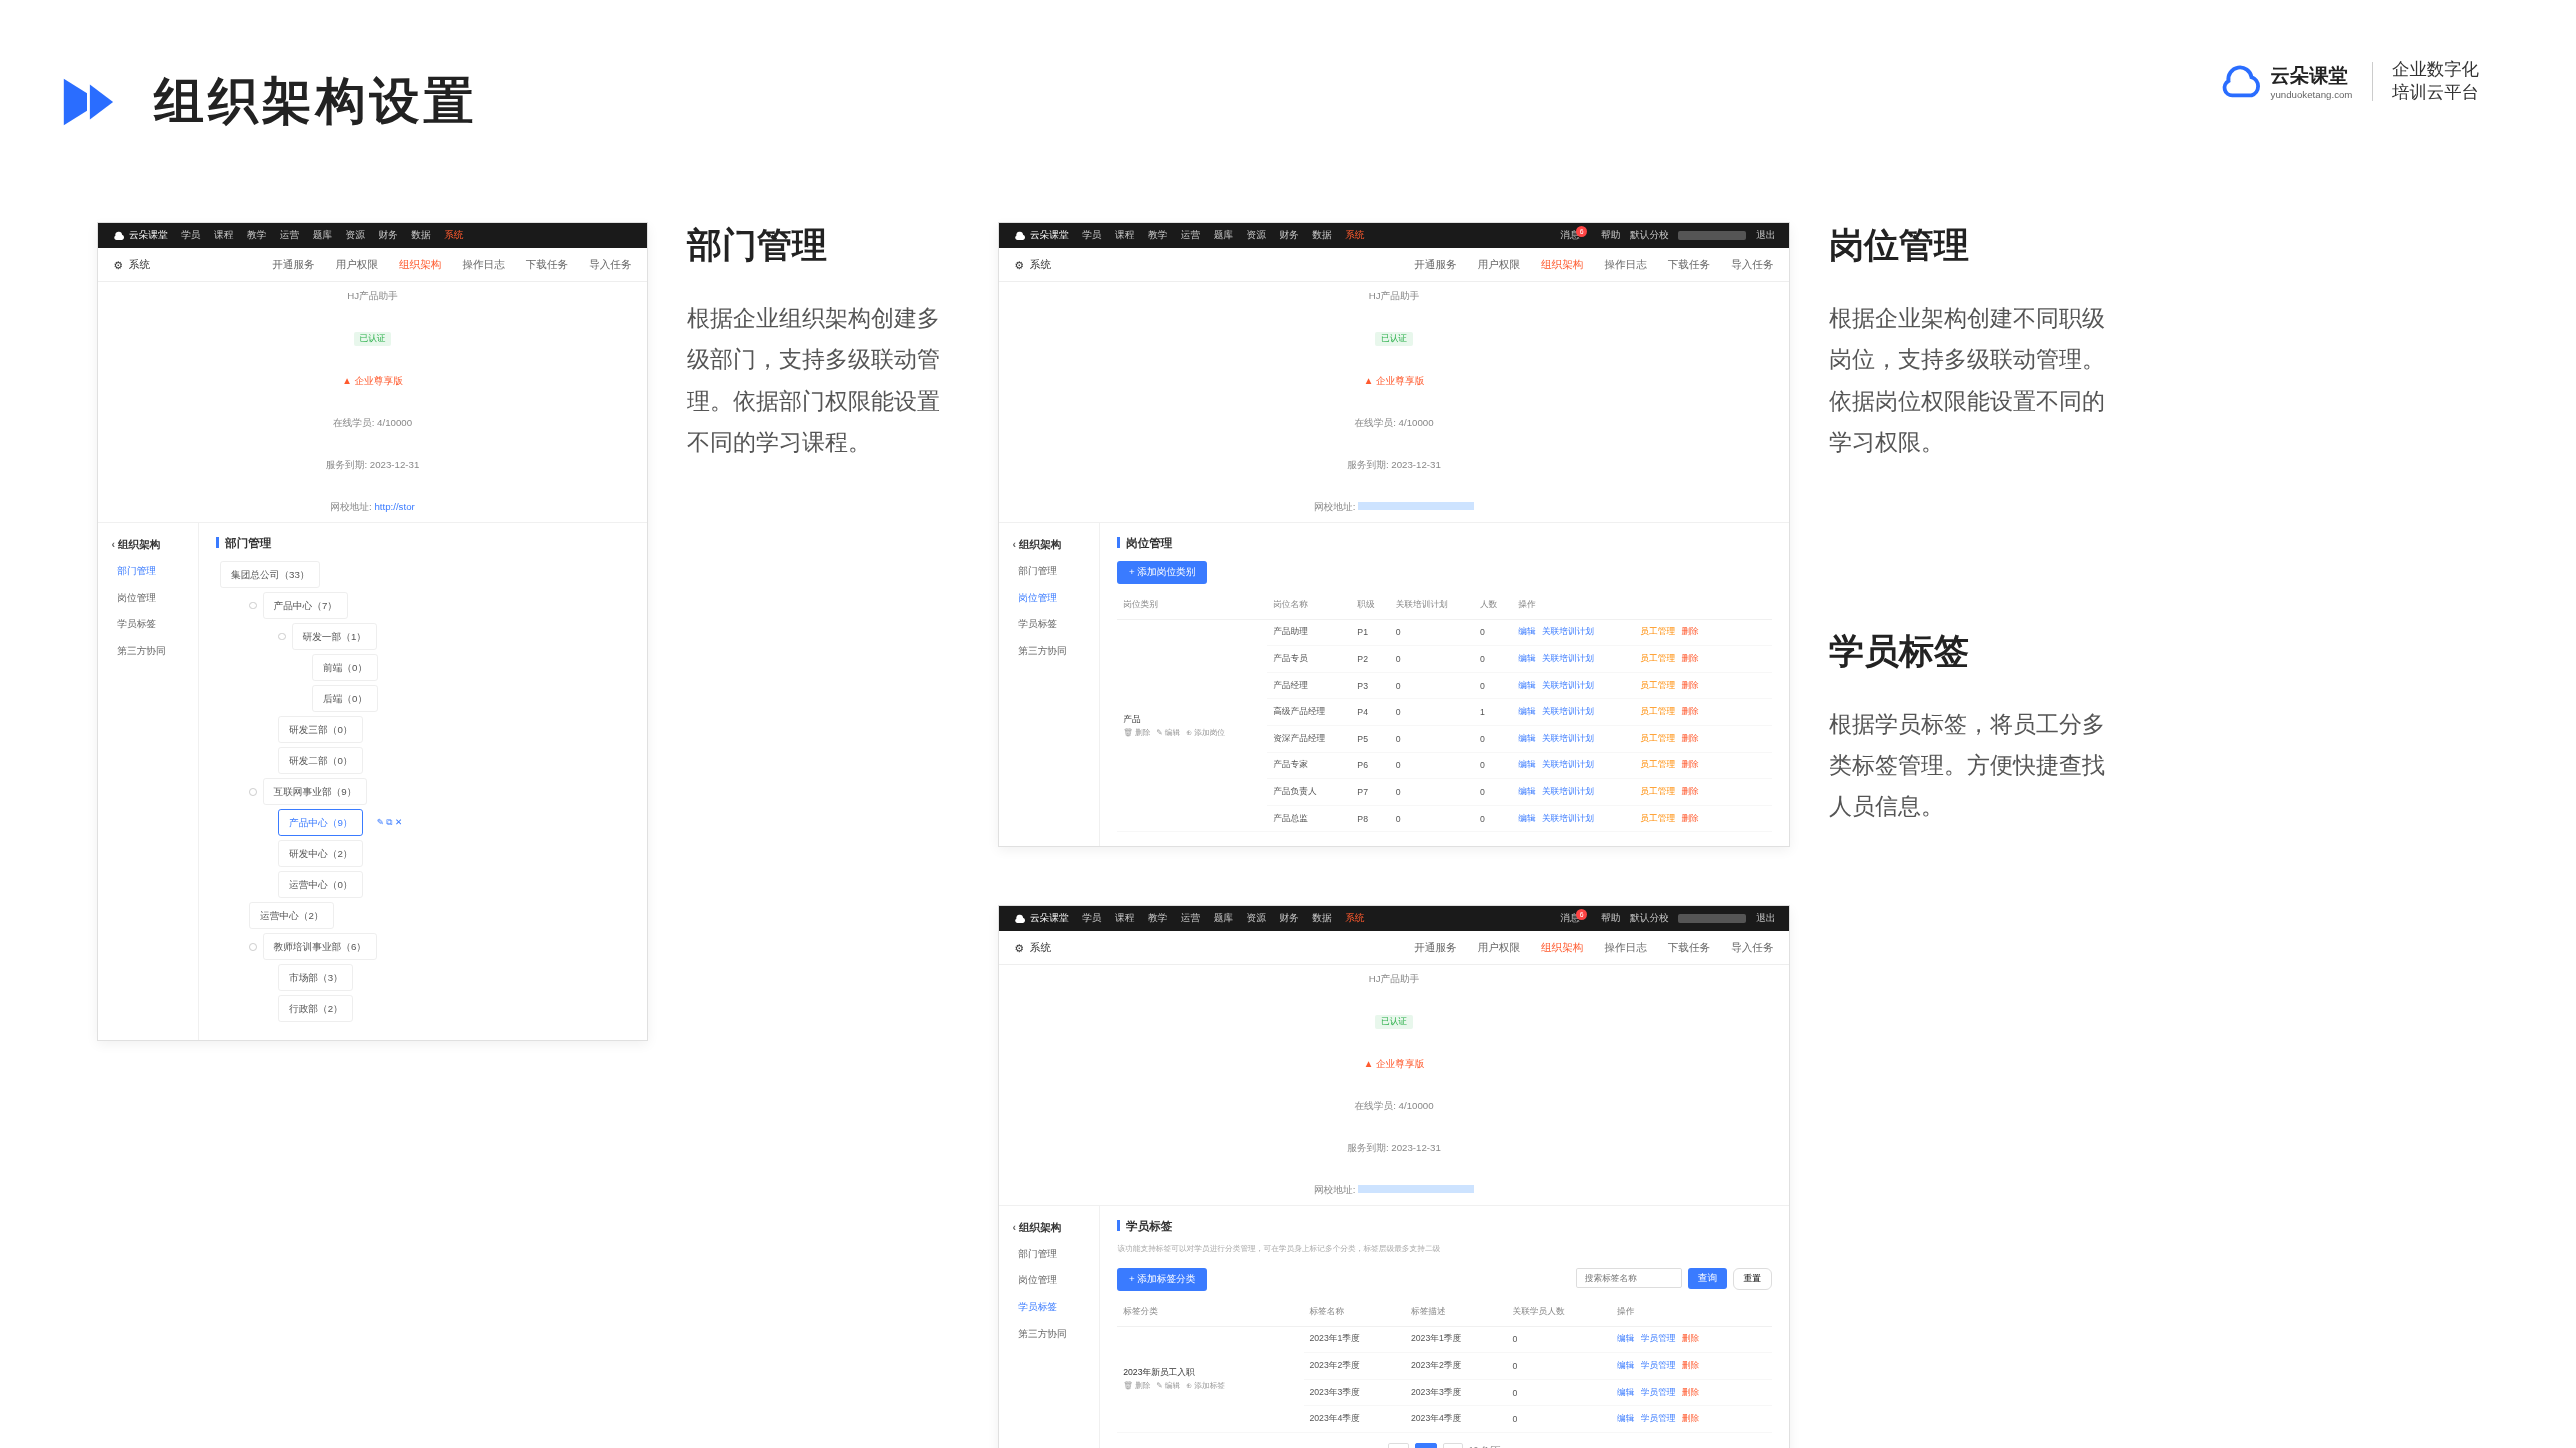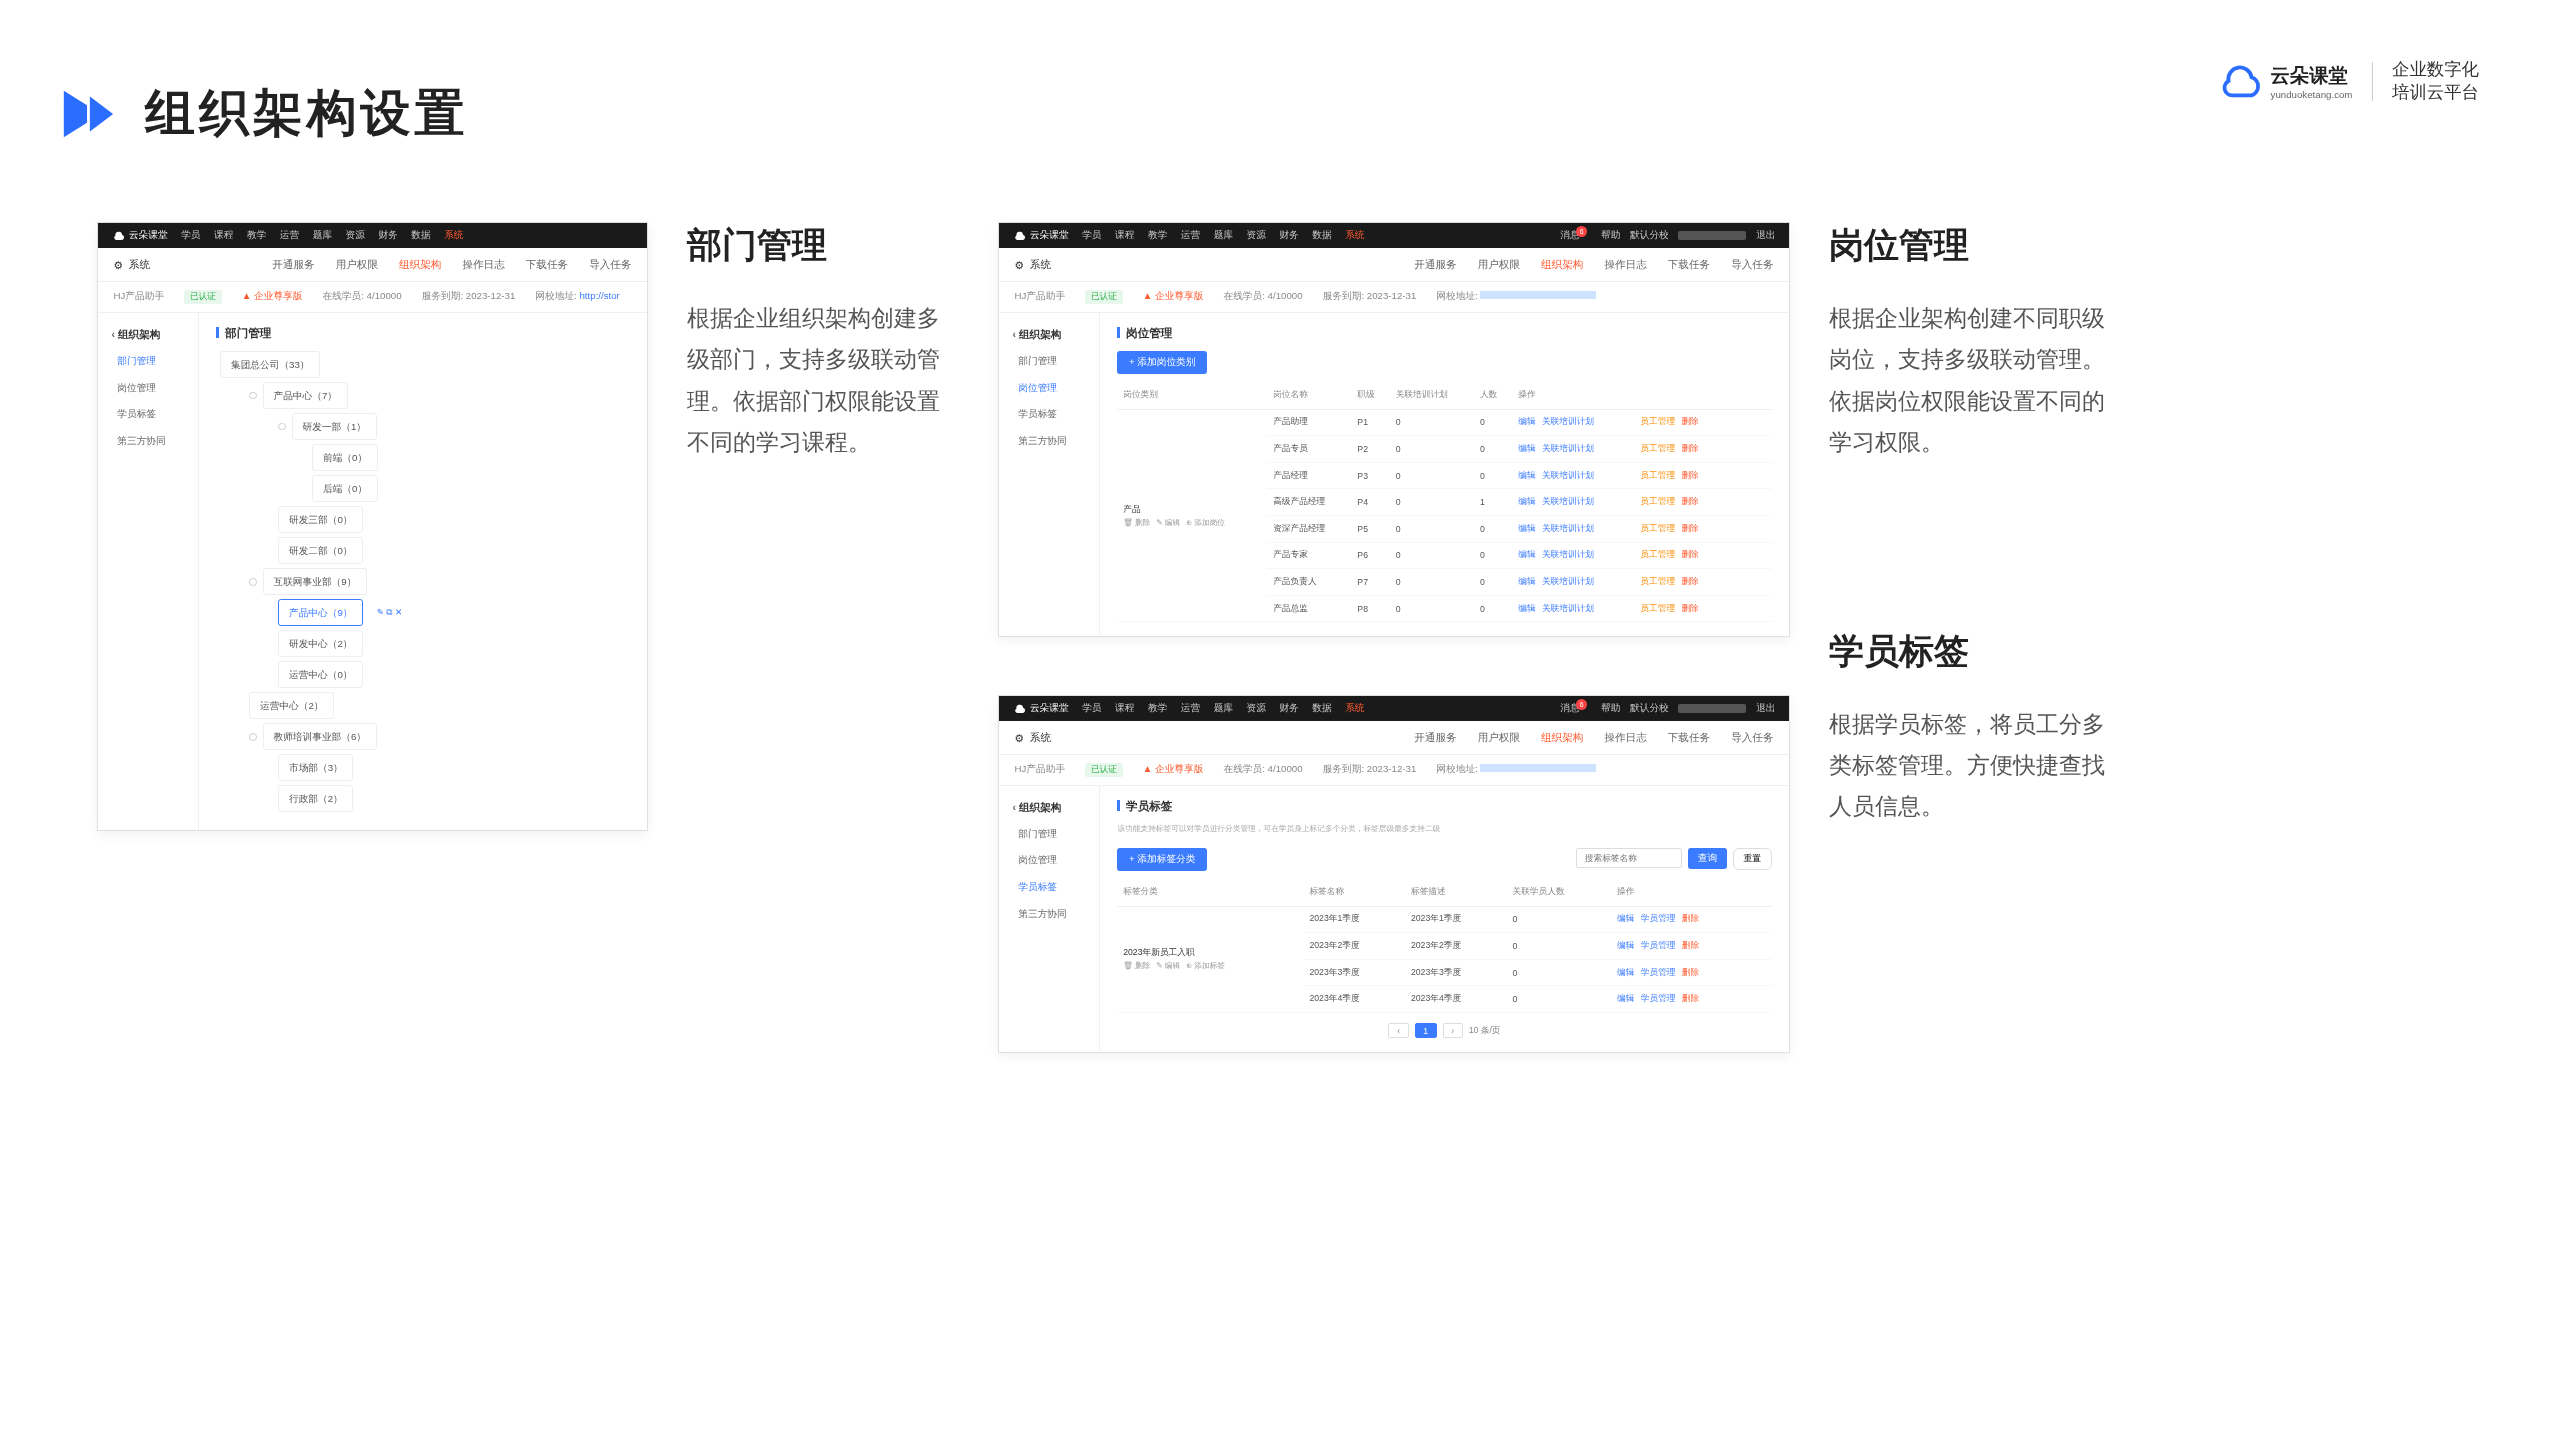--- a/index.html
+++ b/index.html
@@ -1,19 +1,19 @@
 <!DOCTYPE html>
 <html><head>
 <meta charset="utf-8">
 <style>
   * { box-sizing: border-box; margin: 0; padding: 0; }
   body { font-family: "Microsoft YaHei", "PingFang SC", sans-serif; background: #fff; width: 2576px; height: 1449px; position: relative; }
   
   
-  .slide-header { position: absolute; top: 80px; left: 58px; display: flex; align-items: center; gap: 29px; }
+  .slide-header { position: absolute; top: 68px; left: 58px; display: flex; align-items: center; gap: 38px; }
   .header-icon { width: 58px; height: 58px; }
   .header-title { font-size: 50px; font-weight: 600; color: #222; letter-spacing: 3.9px; }
   
   .brand { position: absolute; top: 58px; right: 97px; display: flex; align-items: center; gap: 19.3px; }
   .brand-logo { display: flex; align-items: center; gap: 7.7px; }
   .brand-text { font-size: 19.3px; font-weight: 700; color: #222; }
   .brand-url { font-size: 9.7px; color: #666; display: block; }
   .brand-divider { width: 1px; height: 39px; background: #ccc; }
   .brand-tag { font-size: 17.4px; color: #333; line-height: 1.3; }
   
@@ -35,21 +35,21 @@
   .shot-top .nav { display: flex; gap: 13.5px; }
   .shot-top .nav span.active { color: #ff5a2e; }
   .shot-top .right { margin-left: auto; display: flex; gap: 9.7px; align-items: center; }
   .shot-top .badge { background: #ff4444; border-radius: 50%; width: 11.6px; height: 11.6px; font-size: 6.8px; color: #fff; display: inline-flex; align-items: center; justify-content: center; position: relative; top: -3.9px; left: -3.9px; }
   
   .shot-sub { display: flex; align-items: center; gap: 19.3px; padding: 9.7px 15.5px; border-bottom: 1px solid #eee; font-size: 10.6px; }
   .shot-sub .sys { display: flex; align-items: center; gap: 5.8px; }
   .shot-sub .tabs { display: flex; gap: 21px; margin-left: auto; color: #666; }
   .shot-sub .tabs .active { color: #ff5a2e; }
   
-  .shot-info { padding: 7.7px 15.5px; font-size: 9.7px; color: #888; display: flex; gap: 20px; align-items: flex-start; border-bottom: 1px solid #f0f0f0; }
+  .shot-info { padding: 7.7px 15.5px; font-size: 9.7px; color: #888; display: flex; gap: 29px; align-items: center; border-bottom: 1px solid #f0f0f0; flex-direction: column; }
   .shot-info .verify { background: #e8f7ec; color: #2bb04a; padding: 1px 5.8px; border-radius: 1.9px; font-size: 8.7px; }
   .shot-info .plan { color: #ff5a2e; }
   
   .shot-body { display: flex; min-height: 193px; }
   .side { width: 101px; border-right: 1px solid #f0f0f0; padding: 9.7px 0; }
   .side-title { padding: 5.8px 13.5px; font-weight: 600; color: #333; font-size: 10.6px; }
   .side-back::before { content: "‹ "; color: #666; }
   .side-item { padding: 6.8px 19.3px; color: #666; font-size: 9.7px; cursor: pointer; }
   .side-item.active { color: #3a7bff; }
   .main { flex: 1; padding: 13.5px 17.4px; }

